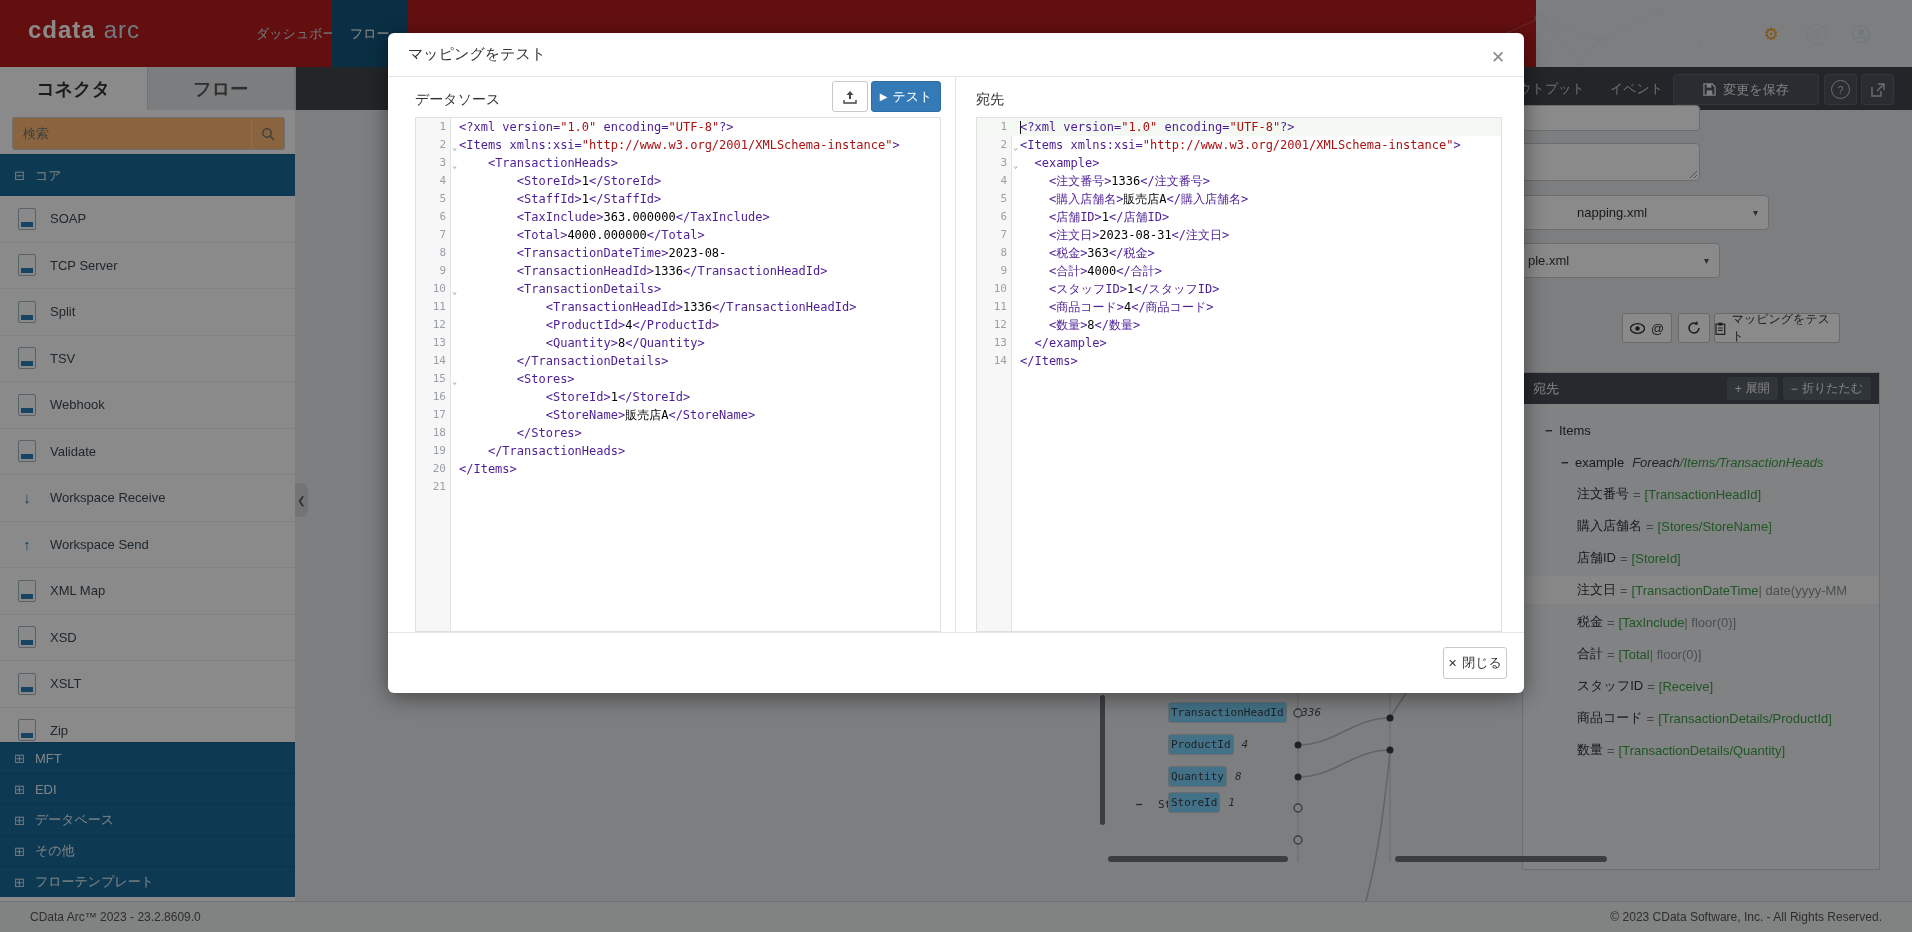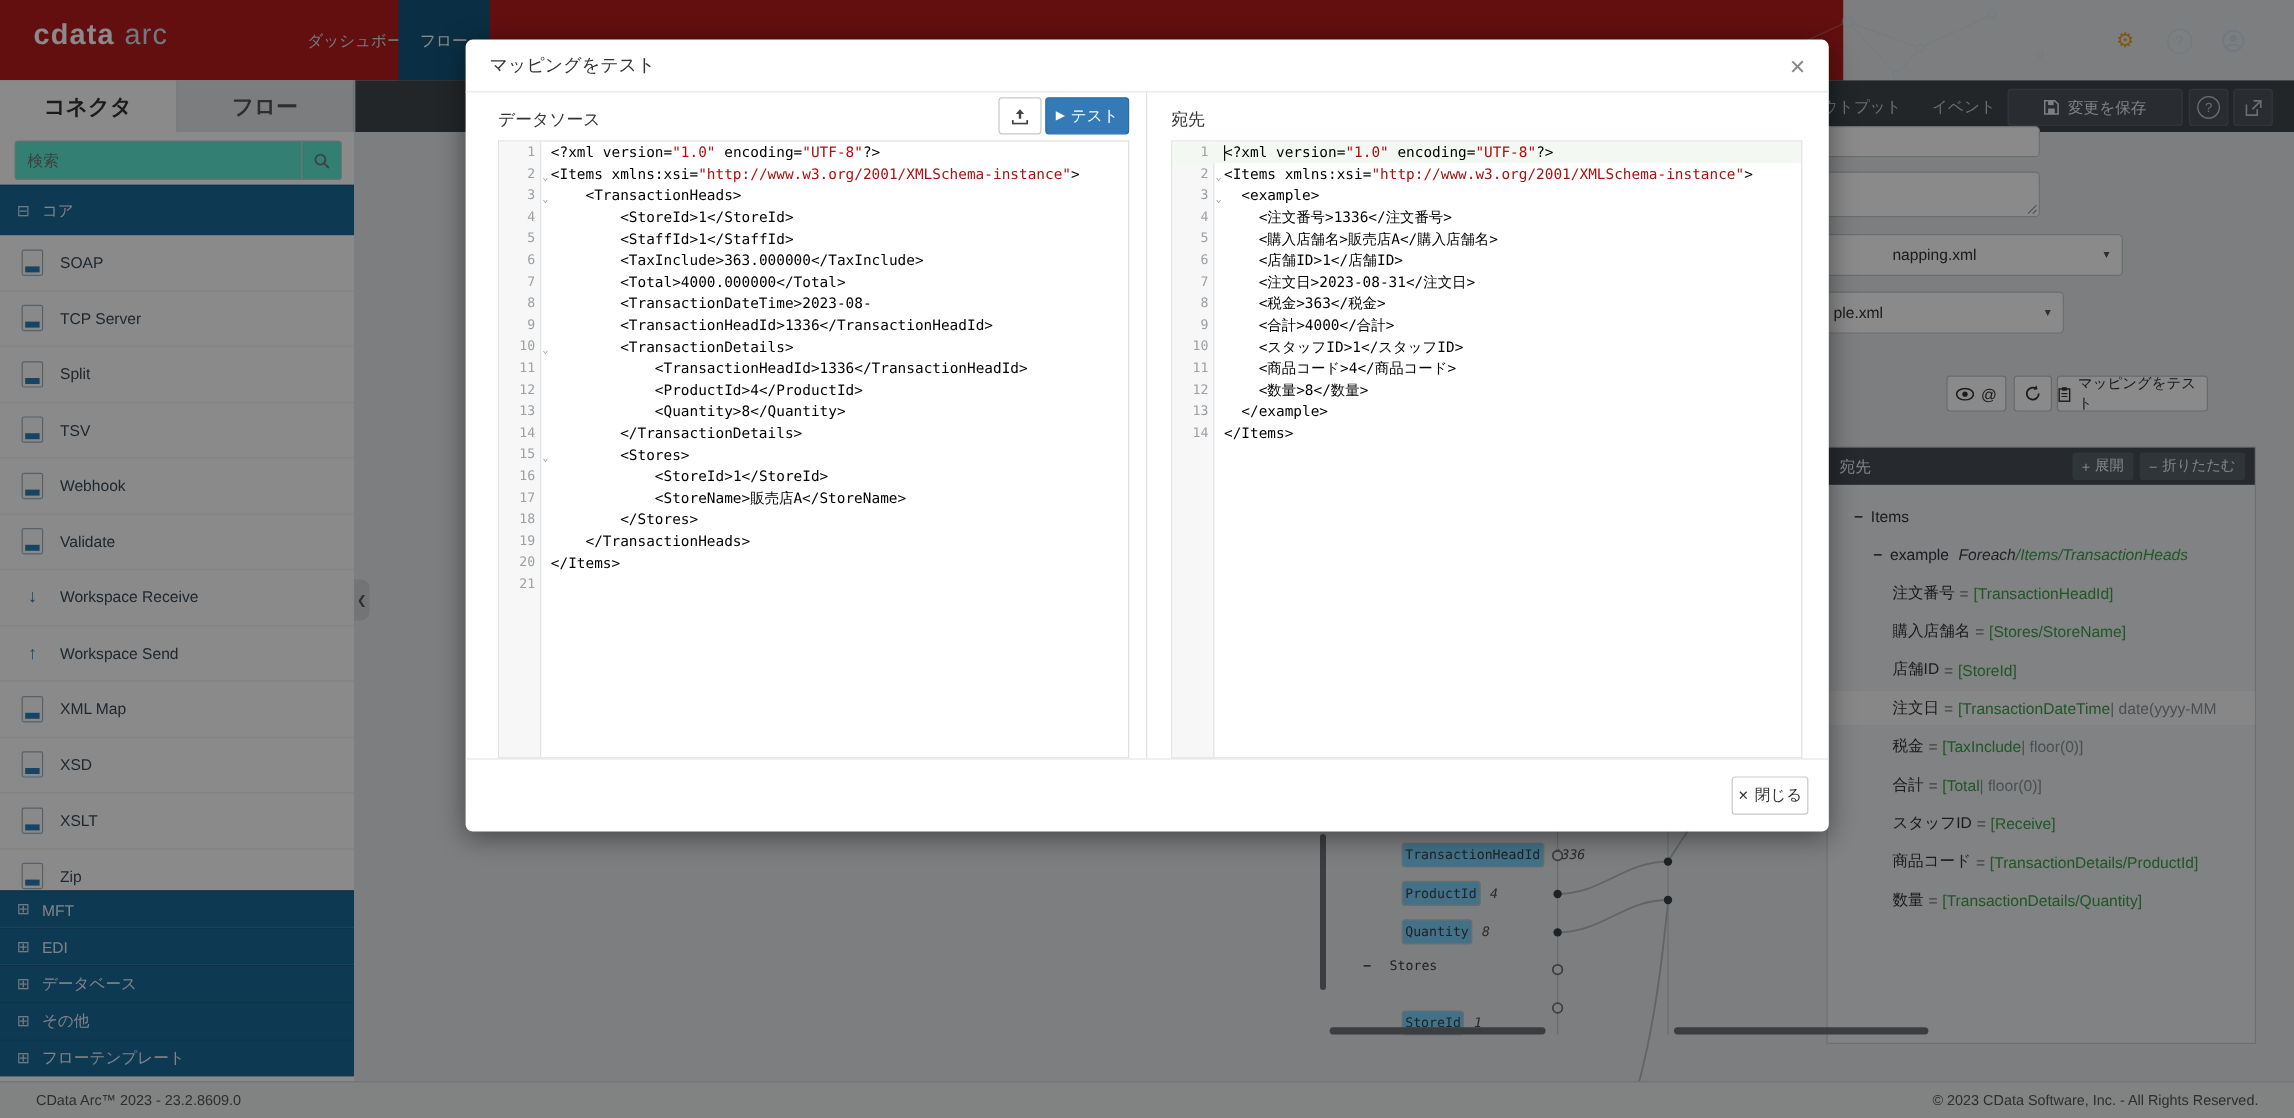--- a/index.html
+++ b/index.html
@@ -21,21 +21,21 @@
   .subtab{top:0;height:43px;display:flex;align-items:center;color:#c6cbd0;font-size:13px;cursor:pointer;}
   #savebtn{left:1673px;top:74px;width:144px;height:29px;background:#4d545b;border:1px solid #5d646b;border-radius:3px;
            color:#e8eaec;font-size:13px;display:flex;align-items:center;justify-content:center;gap:7px;cursor:pointer;}
   .darkbtn{top:74px;height:29px;background:#4d545b;border:1px solid #5d646b;border-radius:3px;color:#c6cbd0;
            display:flex;align-items:center;justify-content:center;cursor:pointer;}
   
   #sidebar{left:0;top:67px;width:295px;height:834px;background:#fff;border-right:1px solid #d5d7d9;}
   #side-tabs{left:0;top:0;width:295px;height:43px;display:flex;background:#dfe1e3;}
   .stab{flex:1;display:flex;align-items:center;justify-content:center;font-size:18px;color:#555;cursor:pointer;background:#e6e8ea;border-right:1px solid #d0d3d5;font-weight:bold;}
   .stab.active{background:#fff;color:#333;}
-  #searchwrap{left:12px;top:50px;width:271px;height:31px;display:flex;border:1px solid #c9cdd1;border-radius:3px;background:#5eead4;font-family:Liberation Serif, serif;}
+  #searchwrap{left:12px;top:50px;width:271px;height:31px;display:flex;border:1px solid #c9cdd1;border-radius:3px;background:#fdba74;font-family:Liberation Serif, serif;}
   #searchwrap input{flex:1;border:0;outline:none;padding:0 10px;font-size:13px;color:#333;background:transparent;font-family:inherit;}
   #searchbtn{width:32px;border-left:1px solid #d5d8da;display:flex;align-items:center;justify-content:center;cursor:pointer;color:#777;}
   .bluehead{left:0;width:295px;background:#1b6a98;color:#eaf2f8;font-size:13px;display:flex;align-items:center;gap:10px;padding-left:14px;box-sizing:border-box;cursor:pointer;border-top:1px solid #175d86;}
   .sqic{font-size:13px;color:#cfe0ea;}
   #connlist{left:0;top:129px;width:295px;}
   .connrow{height:45.5px;display:flex;align-items:center;gap:14px;padding-left:18px;border-bottom:1px solid #f0f1f2;font-size:13px;color:#3b4a56;cursor:pointer;}
   .doc{width:16px;height:20px;background:#fdfdfd;border:1px solid #9fb3c0;border-radius:2px;position:relative;flex:none;}
   .doc:after{content:"";position:absolute;left:2px;right:2px;bottom:2px;height:5px;background:#2d7fb8;}
   .arrowic{width:18px;text-align:center;font-size:15px;font-weight:bold;color:#2d7fb8;flex:none;}
   
@@ -74,21 +74,21 @@
   #m-closebtn{left:1055px;top:14px;width:62px;height:30px;background:#fff;border:1px solid #c6c9cc;border-radius:3px;display:flex;align-items:center;justify-content:center;gap:5px;font-size:13px;color:#333;cursor:pointer;}
   #upl-btn{left:444px;top:48px;width:34px;height:29px;background:#fff;border:1px solid #c6c9cc;border-radius:3px;display:flex;align-items:center;justify-content:center;cursor:pointer;}
   #test-btn{left:483px;top:48px;width:68px;height:29px;background:#337ab7;border:1px solid #2e6da4;border-radius:3px;color:#fff;font-size:13px;display:flex;align-items:center;justify-content:center;gap:5px;cursor:pointer;}
   .editor{background:#fff;border:1px solid #e0e0e0;overflow:hidden;cursor:text;}
   .gutstrip{position:absolute;left:0;top:0;bottom:0;width:34px;background:#f7f7f7;border-right:1px solid #e3e3e3;}
   .cmrow{position:relative;display:flex;font:12px/18px "DejaVu Sans Mono",monospace;}
   .cmrow.active{background:#f3f8f2;}
   .gut{width:30px;flex:none;text-align:right;padding-right:4px;color:#9aa0a6;font-size:11px;position:relative;z-index:1;}
   .fold{position:absolute;right:-7px;top:3px;font-size:8px;color:#8a8a8a;}
   .code{white-space:pre;padding-left:9px;color:#000;}
-  .cm-tag{color:#000000;margin-top:20px;}
+  .cm-tag{color:#4c1d95;margin-top:20px;}
   .cm-str{color:#aa1111;}
   .cursor{display:inline-block;width:1px;height:13px;background:#111;vertical-align:text-bottom;margin-right:-1px;}
   #collapse-handle{left:295px;top:483px;width:13px;height:34px;background:#d5d7d9;border-radius:0 7px 7px 0;display:flex;align-items:center;justify-content:center;font-size:10px;color:#555;cursor:pointer;z-index:5;}
 </style>
 </head>
 <body>
 
 <div id="stage">
 
   <div class="abs" id="topbar">
@@ -384,21 +384,21 @@
         <span class="sval">4</span>
       </div>
       <div class="srow" style="left: 1168px; top: 766px;">
         <span class="sbox">Quantity</span>
         <span class="sval">8</span>
       </div>
       <div class="srow" style="left: 1136px; top: 798px;">
         <span class="t-toggle">−</span>
         <span>Stores</span>
       </div>
-      <div class="srow" style="left: 1168px; top: 842px;">
+      <div class="srow" style="left: 1168px; top: 792px;">
         <span class="sbox">StoreId</span>
         <span class="sval">1</span>
       </div>
     </div>
 
   <svg class="abs" style="left:1280px;top:690px;" width="260" height="215">
     <line x1="18" y1="3" x2="18" y2="172" stroke="#c3c6c9" stroke-width="1"></line>
     <line x1="110" y1="3" x2="110" y2="172" stroke="#c3c6c9" stroke-width="1"></line>
     <g fill="none" stroke="#b4b8bb" stroke-width="1.5">
       <path d="M18,55 C55,55 73,28 110,28"></path>

